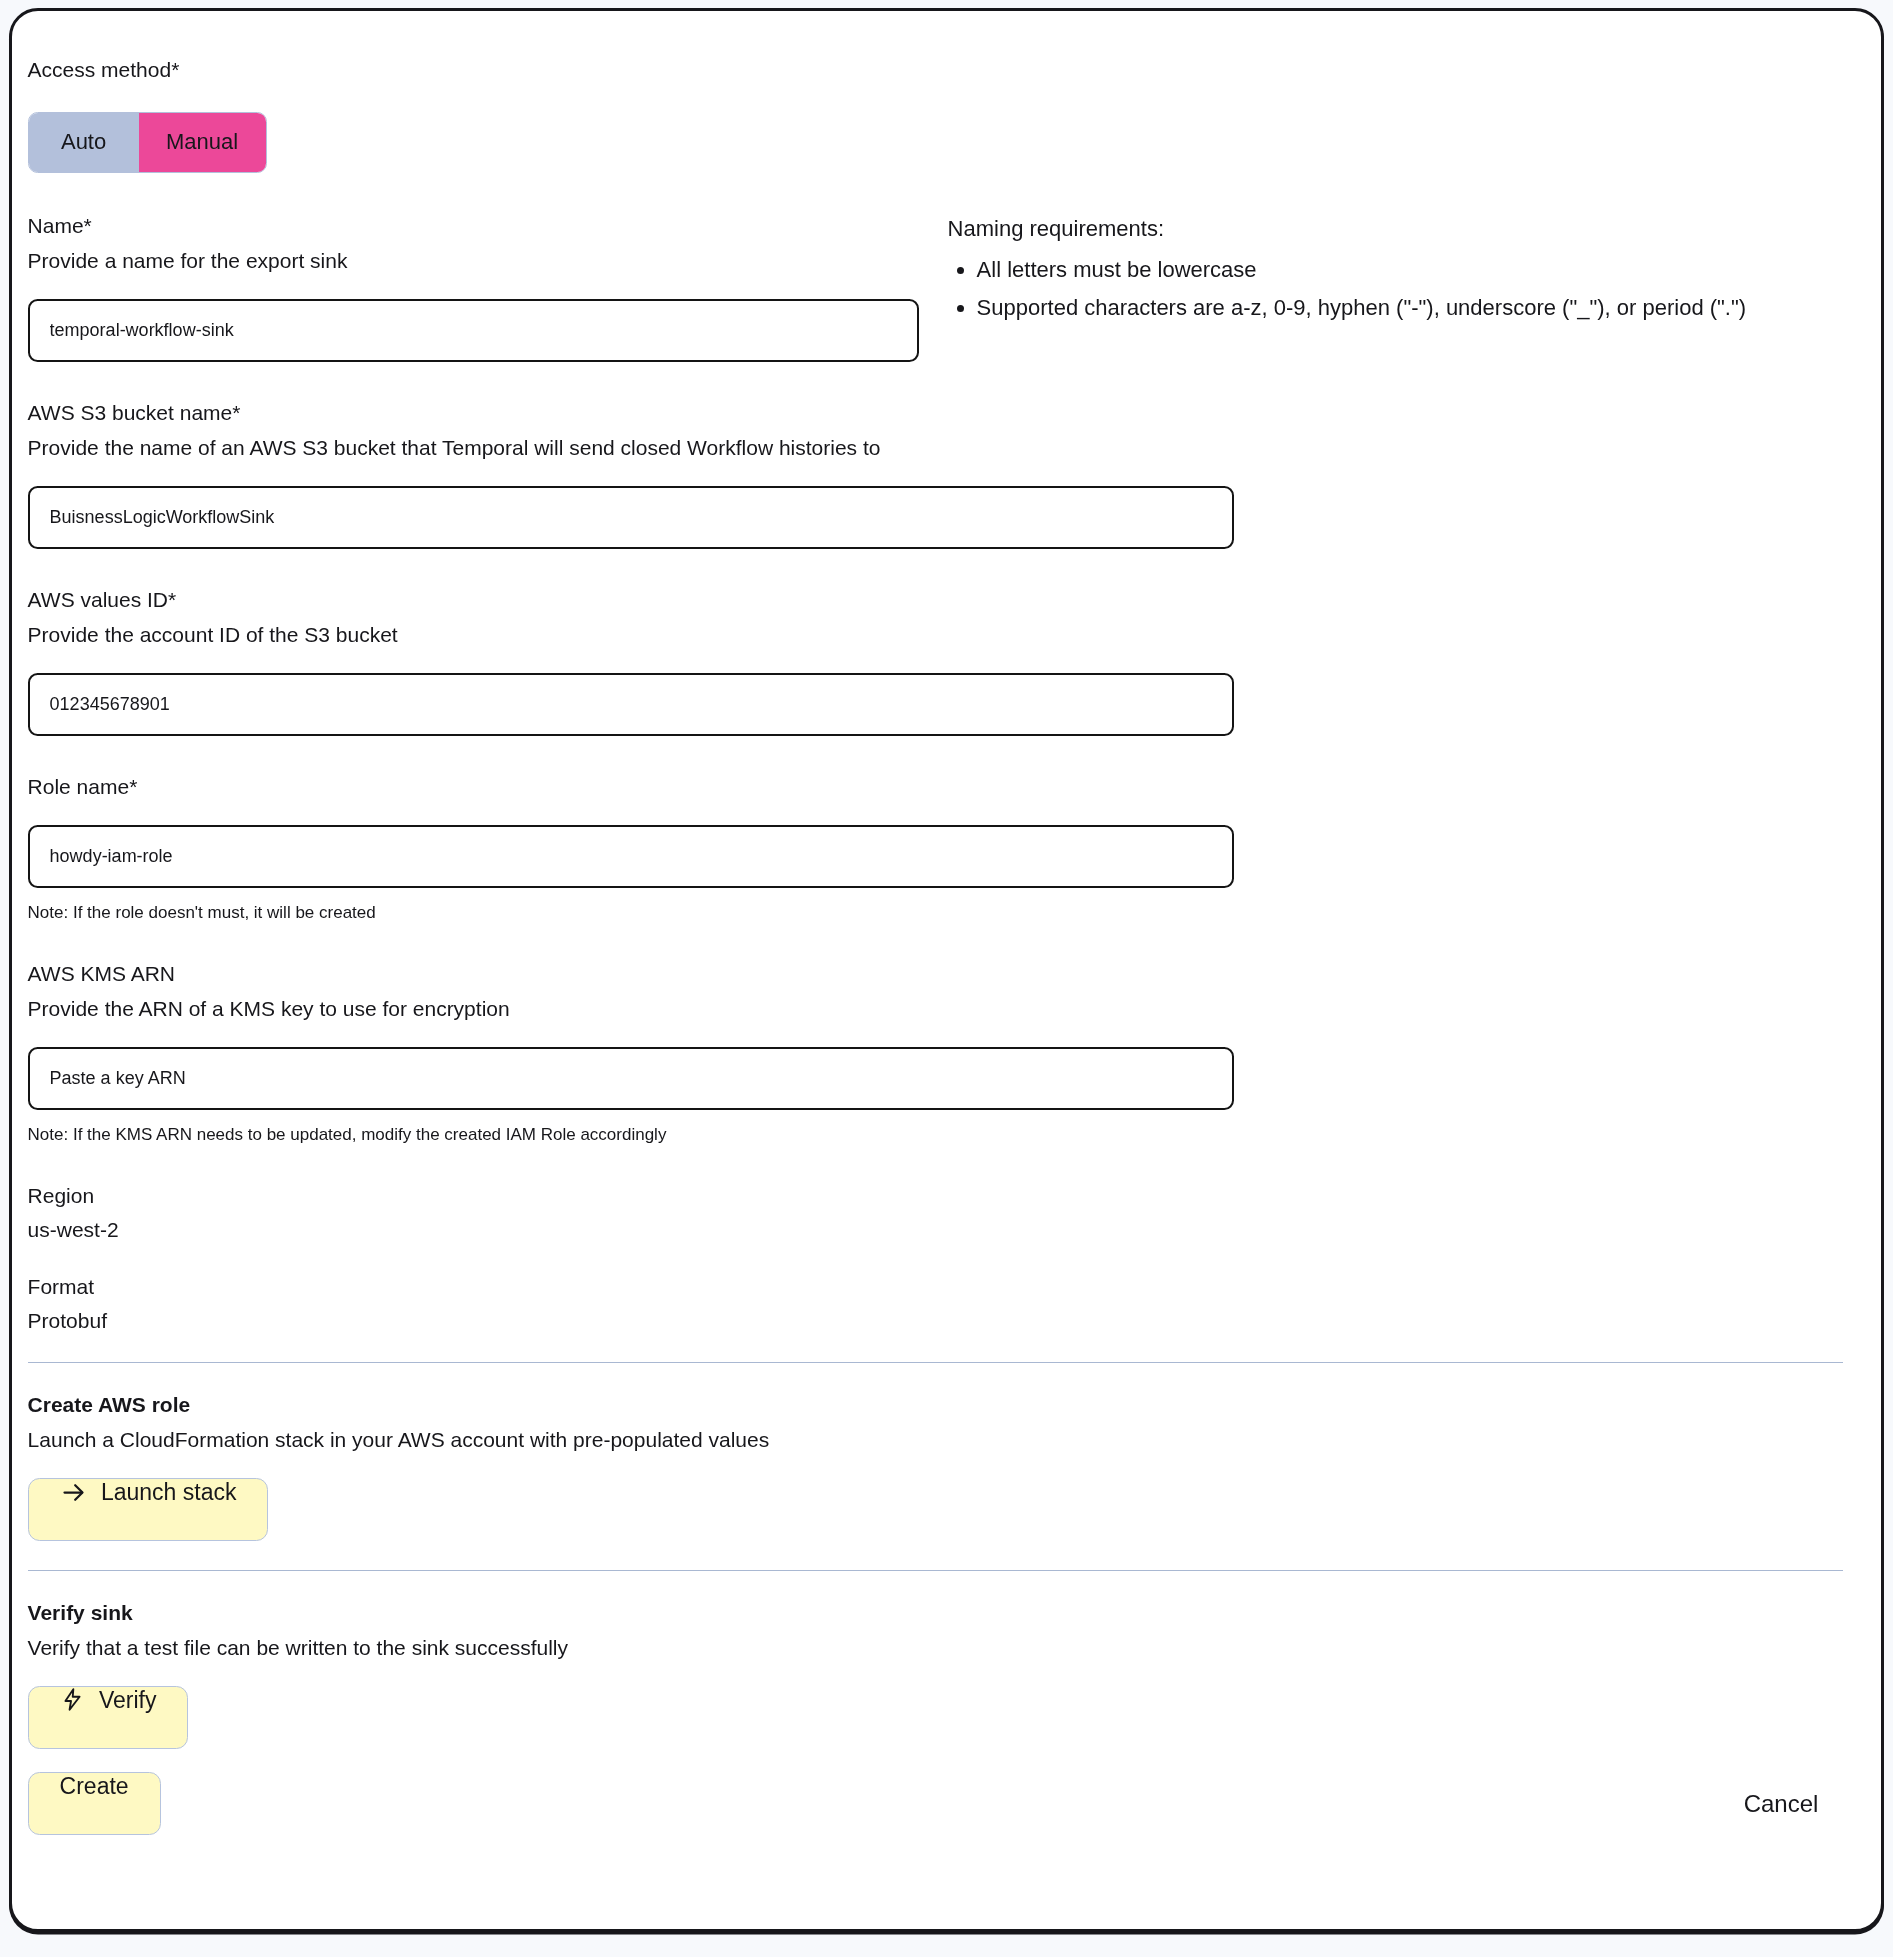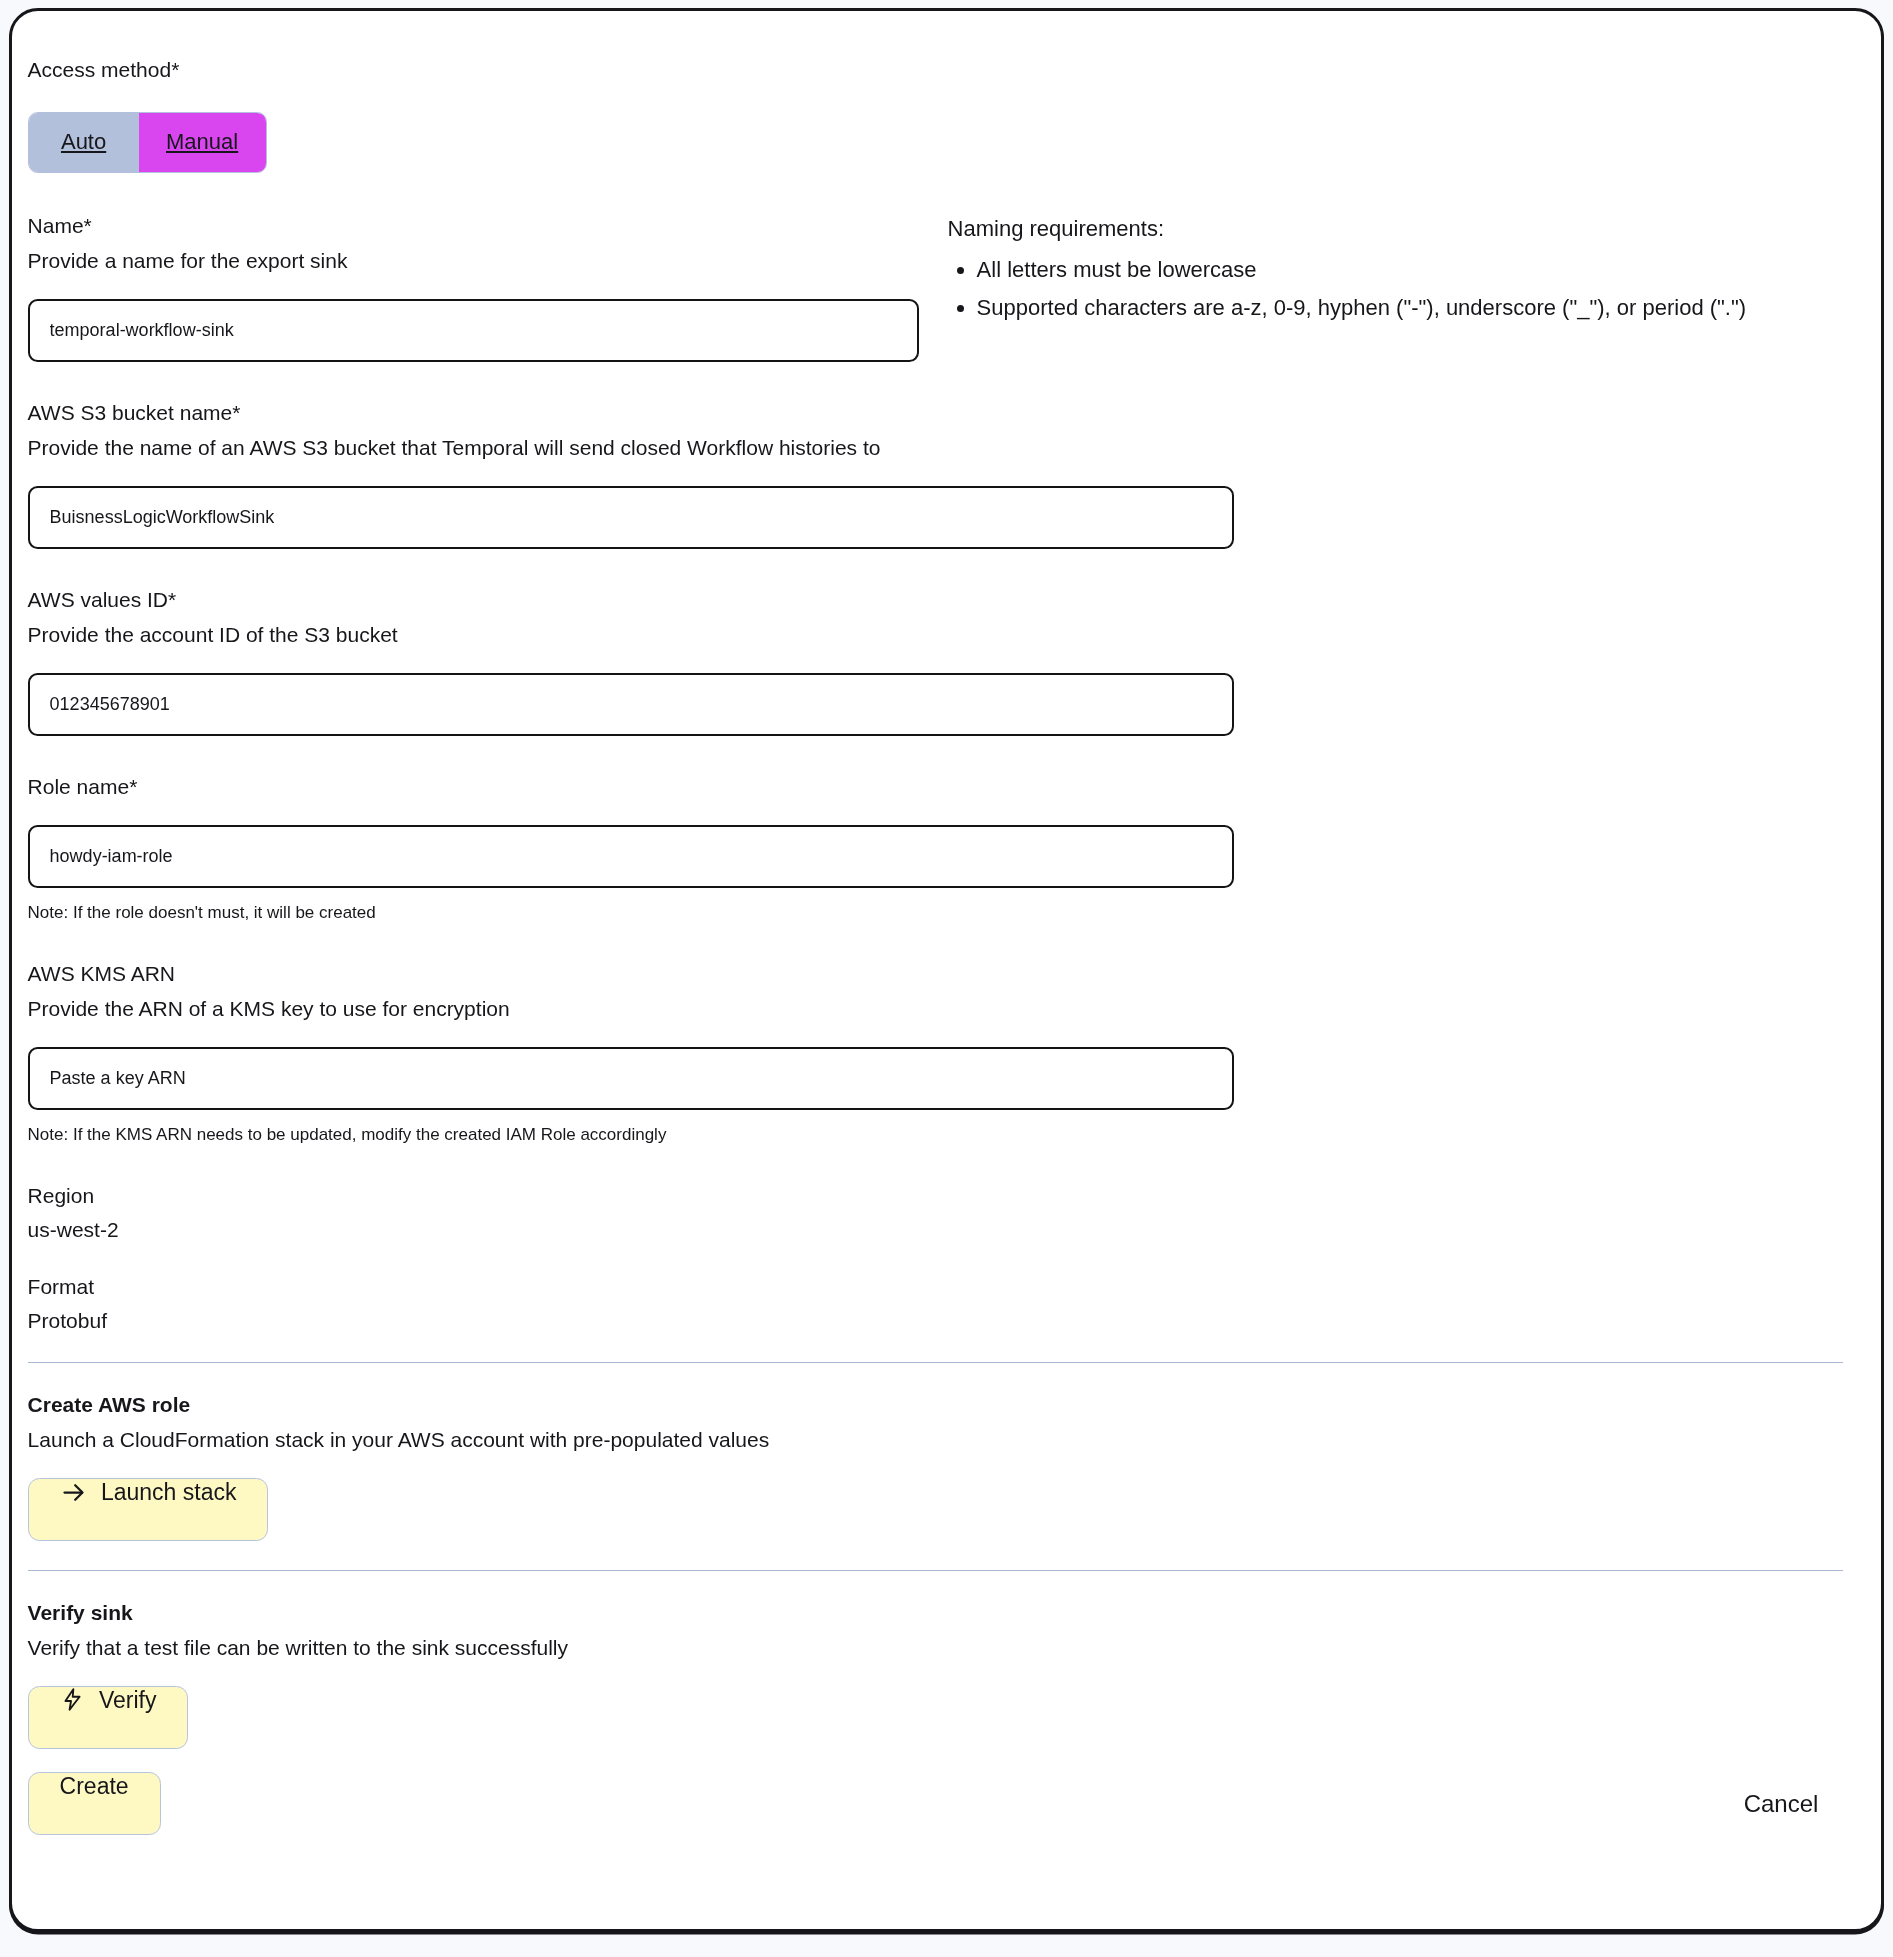--- a/index.html
+++ b/index.html
@@ -27,28 +27,27 @@
   .note  { font-size: 17px; line-height: 1.25; margin-top: 13.4px; }
 
   .segmented {
     margin-top: 29px;
     display: inline-flex;
     border: 1.9px solid #b3c0db;
     border-radius: 9.6px;
     overflow: hidden;
     height: 61px;
     box-sizing: border-box;
-    text-decoration: underline;
   }
   .seg {
     font-family: inherit;
     font-size: 22px;
     color: #17171b;
     border: none;
-    background: #d946ef;
+    background: #ec4899;
     height: 100%;
     cursor: pointer;
     padding: 0;
   }
   .seg-auto   { width: 110px; }
   .seg-manual { width: 127px; }
   .seg-selected { background: #b3c0db; }
 
   .row { display: flex; margin-top: 40px; }
   .col-left  { width: 891px; flex: 0 0 auto; }

